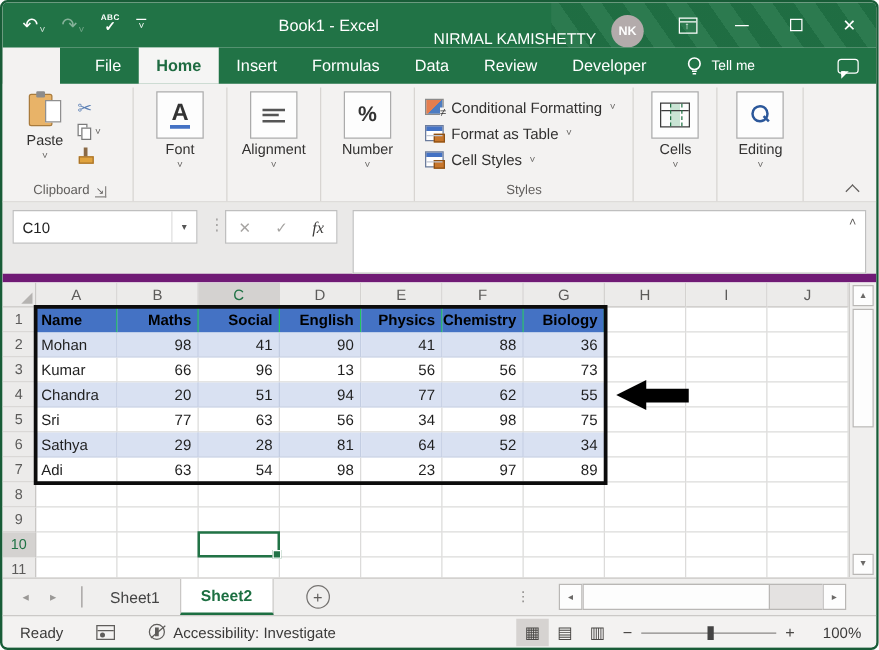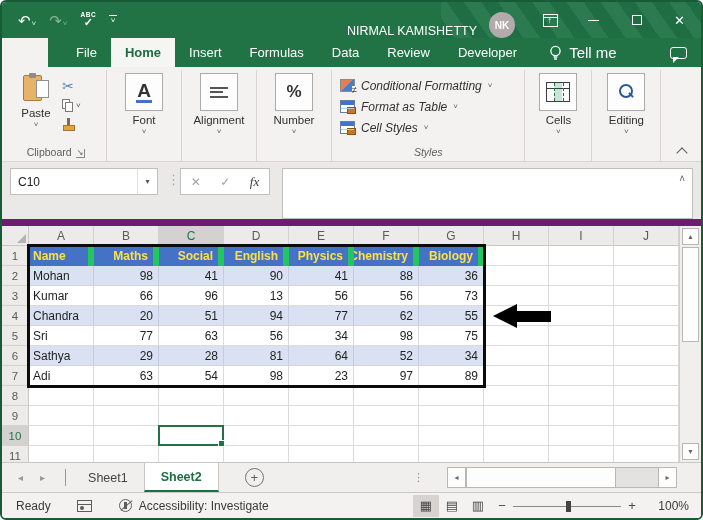--- a/index.html
+++ b/index.html
@@ -31,21 +31,21 @@
   .ico-ribbondisp { width:15px; height:13px; border:1.2px solid #fff; position:relative; }
   .ico-ribbondisp::before { content:""; position:absolute; left:0; right:0; top:2.5px; border-top:1.2px solid #fff; }
   .ico-ribbondisp::after { content:"↑"; position:absolute; left:3.5px; top:1.5px; font-size:8px; }
   .ico-min { width:11px; border-top:1.4px solid #fff; }
   .ico-max { width:10px; height:10px; border:1.3px solid #fff; }
 
   
   .tabbar { height:29px; background:#217346; display:flex; align-items:stretch; padding-left:14px; position:relative; flex:0 0 29px; z-index:3;margin-left:46px; }
   .rtab { color:#fff; font-size:13px; padding:0 14px; display:flex; align-items:center; cursor:default; }
   .rtab.active { background:#f5f5f4; color:#1e6b41; font-weight:bold; }
-  .tellme { color:#fff; font-size:15px; display:flex; align-items:center; gap:7px; margin-left:18px; }
+  .tellme { color:#fff; font-size:11px; display:flex; align-items:center; gap:7px; margin-left:18px; }
   .bulb { display:inline-block; }
   .comment-ico { margin-left:auto; margin-right:14px; align-self:center; width:17px; height:12px;
                  border:1.4px solid #fff; border-radius:3px; position:relative; }
   .comment-ico::after { content:""; position:absolute; left:2px; bottom:-5px; border:3px solid transparent; border-top-color:#fff; border-left-color:#fff; }
 
   
   .ribbon { height:95px; background:#f3f2f1; border-bottom:1px solid #d8d5d2; display:flex; padding:3px 0 0 4px; position:relative; flex:0 0 95px; }
   .rgroup { position:relative; display:flex; justify-content:center; padding:3px 8px 16px; border-right:1px solid #d8d5d2; }
   .rgroup-label { position:absolute; bottom:3px; left:0; right:0; text-align:center; font-size:10.5px; color:#605e5c;
                   display:flex; align-items:flex-end; justify-content:center; gap:4px; }
@@ -119,21 +119,21 @@
   .g-colhdr { width:65px; height:20px; background:#ecebea; border-right:1px solid #d4d2d0; border-bottom:1px solid #c9c7c5;
               display:flex; align-items:center; justify-content:center; font-size:12px; color:#5c5b5a; flex:0 0 65px; }
   .g-colhdr.sel { background:#d4d2d0; color:#217346; }
   .g-row { display:flex; height:20px; }
   .g-rowhdr { width:27px; background:#ecebea; border-right:1px solid #c9c7c5; border-bottom:1px solid #d4d2d0;
               display:flex; align-items:center; justify-content:center; font-size:11.5px; color:#5c5b5a; flex:0 0 27px; }
   .g-rowhdr.sel { background:#d4d2d0; color:#217346; }
   .g-cell { width:65px; border-right:1px solid #dcdbda; border-bottom:1px solid #dcdbda; display:flex; align-items:center; flex:0 0 65px; overflow:hidden; }
   .g-cell.num { justify-content:flex-end; padding-right:5px; }
   .g-cell.txt { padding-left:4px; }
-  .g-cell.thead { background:#4472C4; color:#fde047; font-weight:bold; border-right:6px solid #22c55e; border-bottom:none; font-size:12px; }
+  .g-cell.thead { background:#4472C4; color:#000000; font-weight:bold; border-right:1px solid #22c55e; border-bottom:none; font-size:12px; }
   .g-cell.band { background:#D9E1F2; border-right-color:#c3cde2; border-bottom-color:#cdd5e6; }
   .tborder { position:absolute; border:3px solid #0c0c0c; pointer-events:none; }
   .selbox { position:absolute; border:2px solid #217346; background:transparent; pointer-events:none; }
   .selbox::after { content:""; position:absolute; right:-3px; bottom:-3px; width:5px; height:5px; background:#217346; border:1px solid #fff; }
   .arrow-ann { position:absolute; pointer-events:none; }
   .arrow-ann .head { position:absolute; left:0; top:0; width:0; height:0;
       border-top:12px solid transparent; border-bottom:12px solid transparent; border-right:24px solid #000; }
   .arrow-ann .tail { position:absolute; left:22px; top:6.5px; width:36px; height:11px; background:#000; }
   .vscroll { position:absolute; top:0; right:0; bottom:0; width:22px; background:#f0efee; border-left:1px solid #cfcdcb; }
   .vs-btn { position:absolute; left:2px; width:17px; height:17px; background:#fdfdfd; border:1px solid #b9b7b5;
@@ -193,20 +193,21 @@
         </span>
       <span class="abc">
           <span class="t">ABC</span>
           <span class="c">✓</span>
         </span>
       <span class="qcust">
           <span class="bar"></span>
           <span class="dd2">˅</span>
         </span>
     </div>
+    <span class="doc-title">Book1 - Excel</span>
     <div class="tb-right">
       <span class="user-name">NIRMAL KAMISHETTY</span>
       <span class="avatar">NK</span>
       <span class="winbtn">
           <span class="ico-ribbondisp"></span>
         </span>
       <span class="winbtn">
           <span class="ico-min"></span>
         </span>
       <span class="winbtn">
@@ -300,21 +301,21 @@
     <div class="rgroup">
       <div class="bigbtn">
         <div class="iconbox">
             <span class="pct">%</span>
           </div>
         <span class="blabel">Number</span>
         <span class="chev">˅</span>
       </div>
     </div>
 
-    <div class="rgroup" style="padding-right:32px;font-style:italic;">
+    <div class="rgroup" style="padding-right:14px;">
       <div class="styles-rows">
         <div class="stylerow">
           <span class="cf-ico"></span>
           <span>Conditional Formatting</span>
           <span class="dd">˅</span>
         </div>
         <div class="stylerow">
           <span class="mini-tbl brushed"></span>
           <span>Format as Table</span>
           <span class="dd">˅</span>

